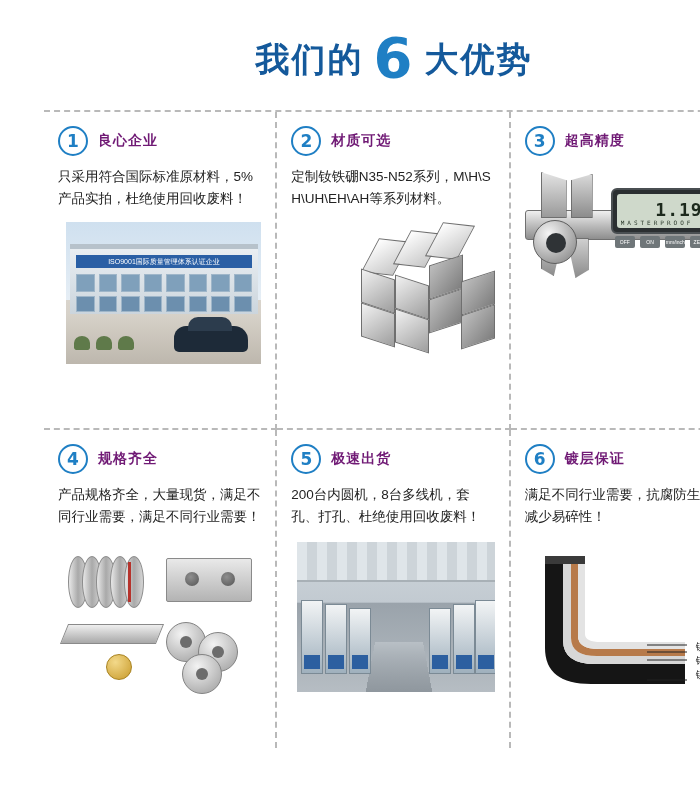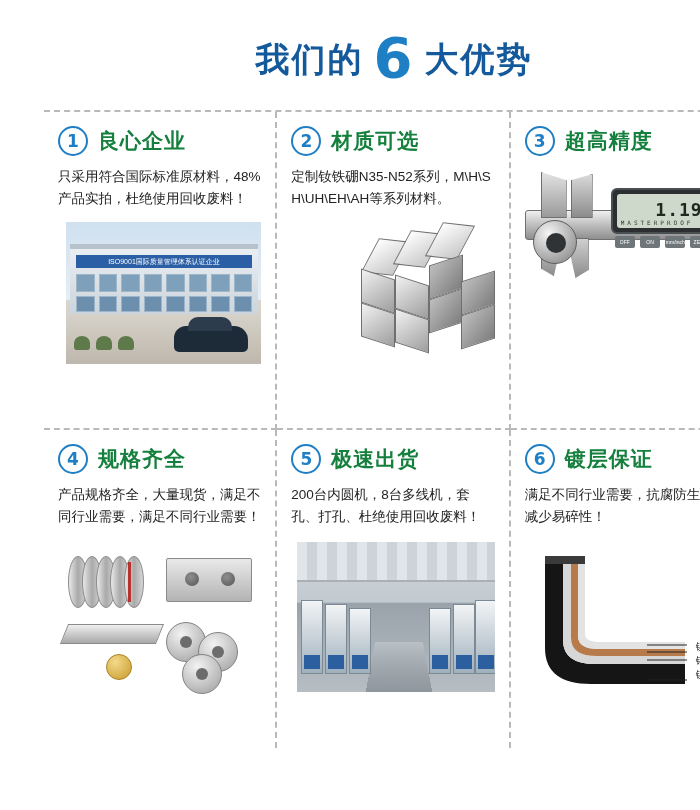--- a/index.html
+++ b/index.html
@@ -85,23 +85,23 @@
     color: #1f7fc4;
     font-size: 17px;
     font-weight: bold;
     display: flex;
     align-items: center;
     justify-content: center;
     font-family: "DejaVu Sans", sans-serif;
     box-sizing: border-box;
   }
   .cell-title {
-    font-size: 21px;
+    font-size: 14px;
     font-weight: bold;
-    color: #15803d;
+    color: #701a75;
     letter-spacing: 1px;
   }
   .cell-desc {
     font-size: 13.5px;
     line-height: 1.62;
     color: #222;
     margin-bottom: 8px;
     word-break: break-all;
   }
   .media {
@@ -463,21 +463,21 @@
     </div>
   </div>
 
   <div class="grid">
 
     <div class="cell">
       <div class="cell-head">
         <div class="badge">1</div>
         <div class="cell-title">良心企业</div>
       </div>
-      <div class="cell-desc">只采用符合国际标准原材料，48%产品实拍，杜绝使用回收废料！</div>
+      <div class="cell-desc">只采用符合国际标准原材料，5%产品实拍，杜绝使用回收废料！</div>
       <div class="media">
         <div class="factory">
           <div class="fac-build">
             <div class="fac-band">ISO9001国际质量管理体系认证企业</div>
             <div class="fac-wins">
                 <span></span>
                 <span></span>
                 <span></span>
                 <span></span>
                 <span></span>

